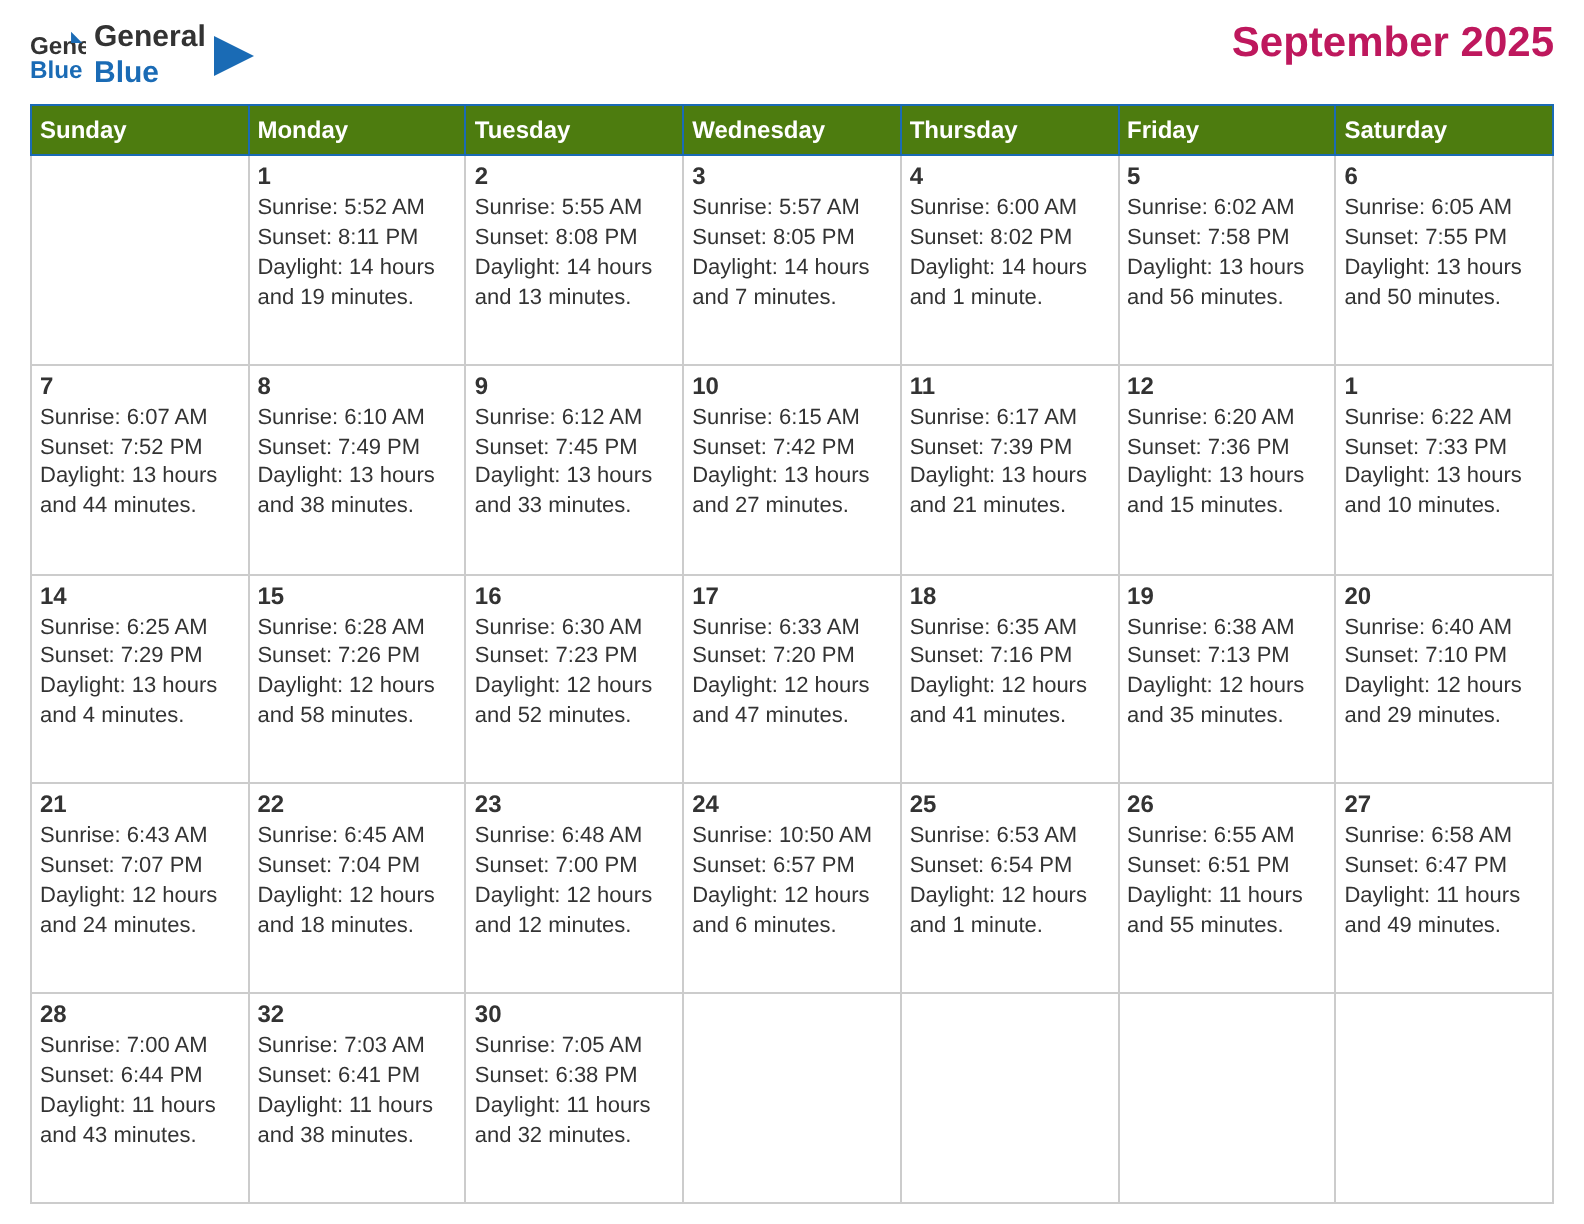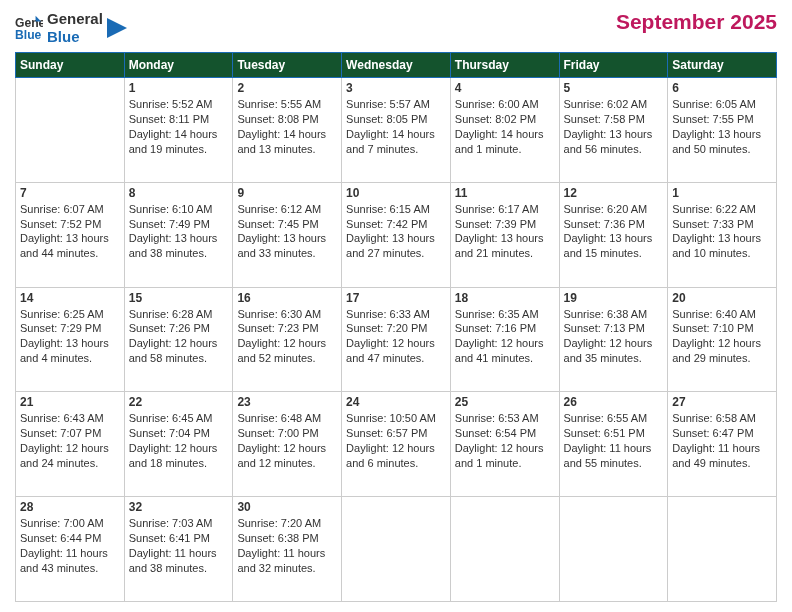--- a/index.html
+++ b/index.html
@@ -47,21 +47,21 @@
       color: #555;
     }
     .calendar {
       flex: 1;
       border: 1px solid #ccc;
       border-collapse: collapse;
       width: 100%;
       table-layout: fixed;
     }
     .calendar th {
-      background-color: #14532d;
+      background-color: #4d7c0f;
       color: #fff;
       font-size: 12px;
       font-weight: bold;
       padding: 5px 4px;
       text-align: left;
       border: 1px solid #1a6bb5;
       margin-top: 39px;
     }
     .calendar td {
       vertical-align: top;
@@ -331,21 +331,21 @@
           </td>
           <td>
             <div class="day-num">32</div>
             <div class="day-info">Sunrise: 7:03 AM
 Sunset: 6:41 PM
 Daylight: 11 hours
 and 38 minutes.</div>
           </td>
           <td>
             <div class="day-num">30</div>
-            <div class="day-info">Sunrise: 7:20 AM
+            <div class="day-info">Sunrise: 7:05 AM
 Sunset: 6:38 PM
 Daylight: 11 hours
 and 32 minutes.</div>
           </td>
           <td class="empty-cell"></td>
           <td class="empty-cell"></td>
           <td class="empty-cell"></td>
           <td class="empty-cell"></td>
         </tr>
       </tbody>

